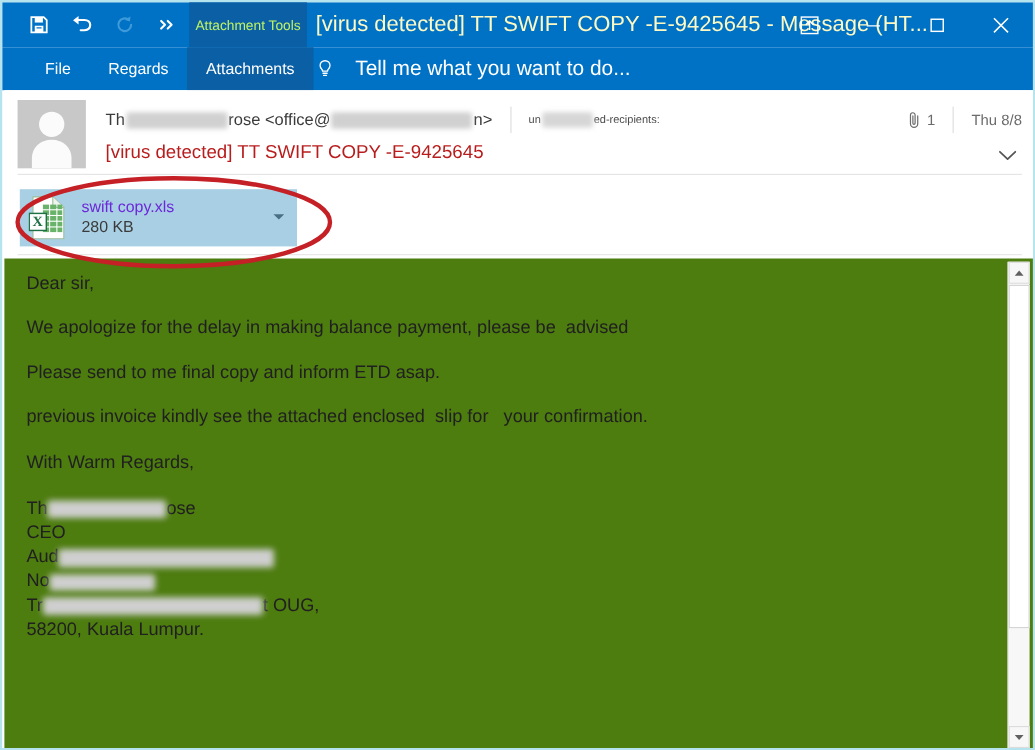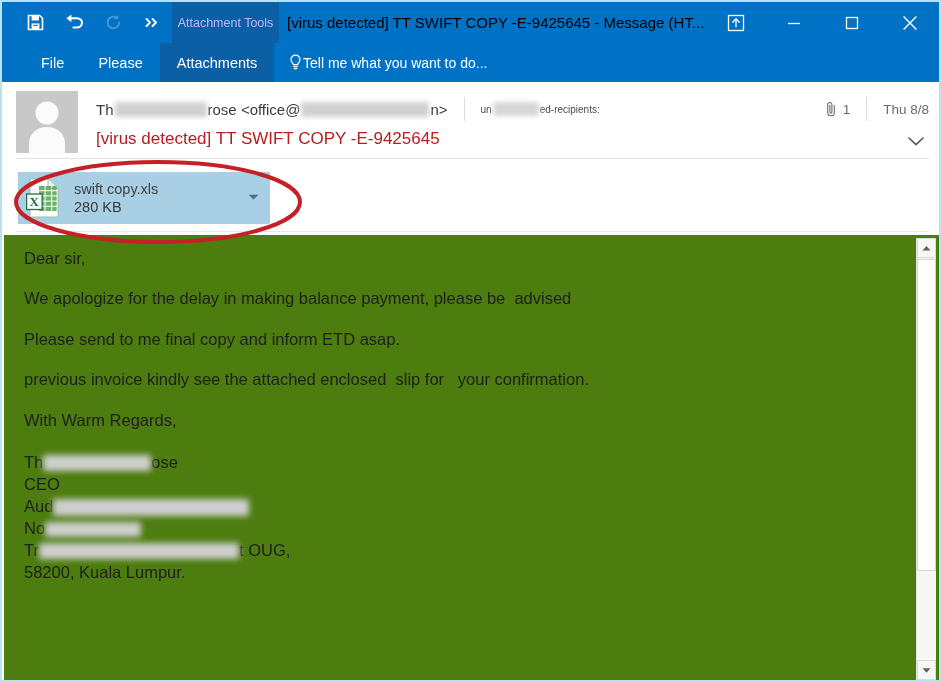--- a/index.html
+++ b/index.html
@@ -48,35 +48,35 @@
   }
   .qat-btn.dim { color: #3e9ad8; }
   .qat-btn svg { display: block; }
 
   .ctx-tab-label {
     position: absolute;
     left: 170px; top: 0;
     width: 107px;
     height: 41px;
     background: #0b5fa4;
-    color: #c4b5fd;
+    color: #bef264;
     font-size: 12.5px;
     display: flex;
     align-items: center;
     justify-content: center;
     box-sizing: border-box;
   }
   .win-title {
     position: absolute;
     left: 285px; top: 0;
     height: 41px;
     display: flex;
     align-items: center;
-    color: #000000;
-    font-size: 15px;
+    color: #fef9c3;
+    font-size: 20px;
     white-space: nowrap;
   }
   .win-ctrls {
     position: absolute;
     right: 4px; top: 0;
     height: 41px;
     display: flex;
     align-items: center;
   }
   .win-btn {
@@ -115,23 +115,23 @@
   .rtab.active {
     background: #0b5fa4;
     font-weight: normal;
   }
   .tellme {
     position: absolute;
     left: 286px; top: 0;
     height: 39px;
     display: flex;
     align-items: center;
-    gap: 0;
+    gap: 20px;
     color: #ffffff;
-    font-size: 14px;
+    font-size: 19px;
     white-space: nowrap;
     text-align: right;
   }
   .bulb { width: 15px; height: 17px; display:block; }
 
   
   .msg-header {
     position: absolute;
     left: 2px; top: 80px;
     width: 937px;
@@ -242,21 +242,21 @@
     flex: none;
     display: block;
   }
   .att-text {
     margin-left: 12px;
     display: flex;
     flex-direction: column;
     justify-content: center;
     line-height: 1.25;
   }
-  .att-name { font-size: 14.5px; color: #404040; }
+  .att-name { font-size: 14.5px; color: #6d28d9; }
   .att-size { font-size: 14.5px; color: #3a3a3a; }
   .att-caret {
     position: absolute;
     right: 10px; top: 18px;
     width: 14px; height: 14px;
     display:flex; align-items:center; justify-content:center;
     color: #4a6f84;
   }
   .att-rule {
     position: absolute;
@@ -403,21 +403,21 @@
         <svg width="18" height="18" viewBox="0 0 18 18" aria-hidden="true">
           <path d="M2.6 2.6 L15.4 15.4 M15.4 2.6 L2.6 15.4" stroke="currentColor" stroke-width="1.4"></path>
         </svg>
       </div>
     </div>
   </div>
 
   <div class="ribbonbar">
     <div class="rtabs">
       <div class="rtab">File</div>
-      <div class="rtab">Please</div>
+      <div class="rtab">Regards</div>
       <div class="rtab active">Attachments</div>
     </div>
     <div class="tellme">
       <span>
         <svg class="bulb" viewBox="0 0 15 17" aria-hidden="true">
           <path d="M7.5 1.2c-2.6 0-4.5 1.9-4.5 4.3 0 1.8 1.0 2.8 1.7 3.7.4.5.6.9.6 1.5h4.4c0-.6.2-1 .6-1.5.7-.9 1.7-1.9 1.7-3.7 0-2.4-1.9-4.3-4.5-4.3z" fill="none" stroke="currentColor" stroke-width="1.2"></path>
           <path d="M5.6 12.6h3.8M6.2 14.6h2.6" stroke="currentColor" stroke-width="1.2" stroke-linecap="round"></path>
         </svg>
       </span>
       <span>Tell me what you want to do...</span>

